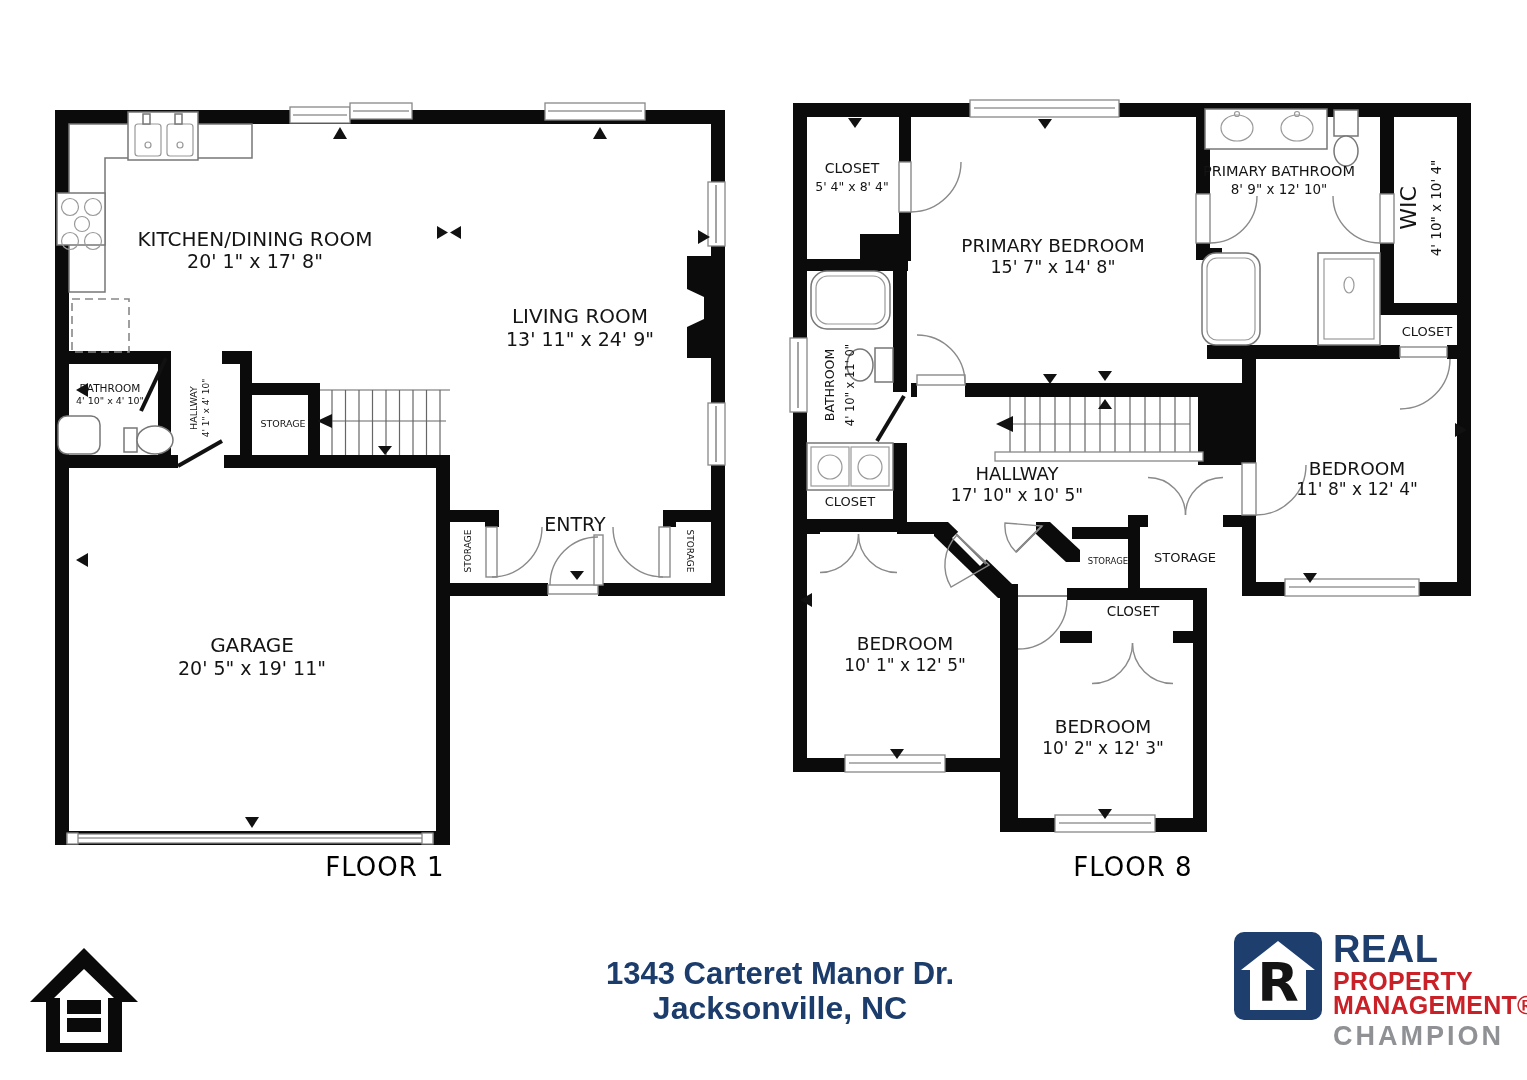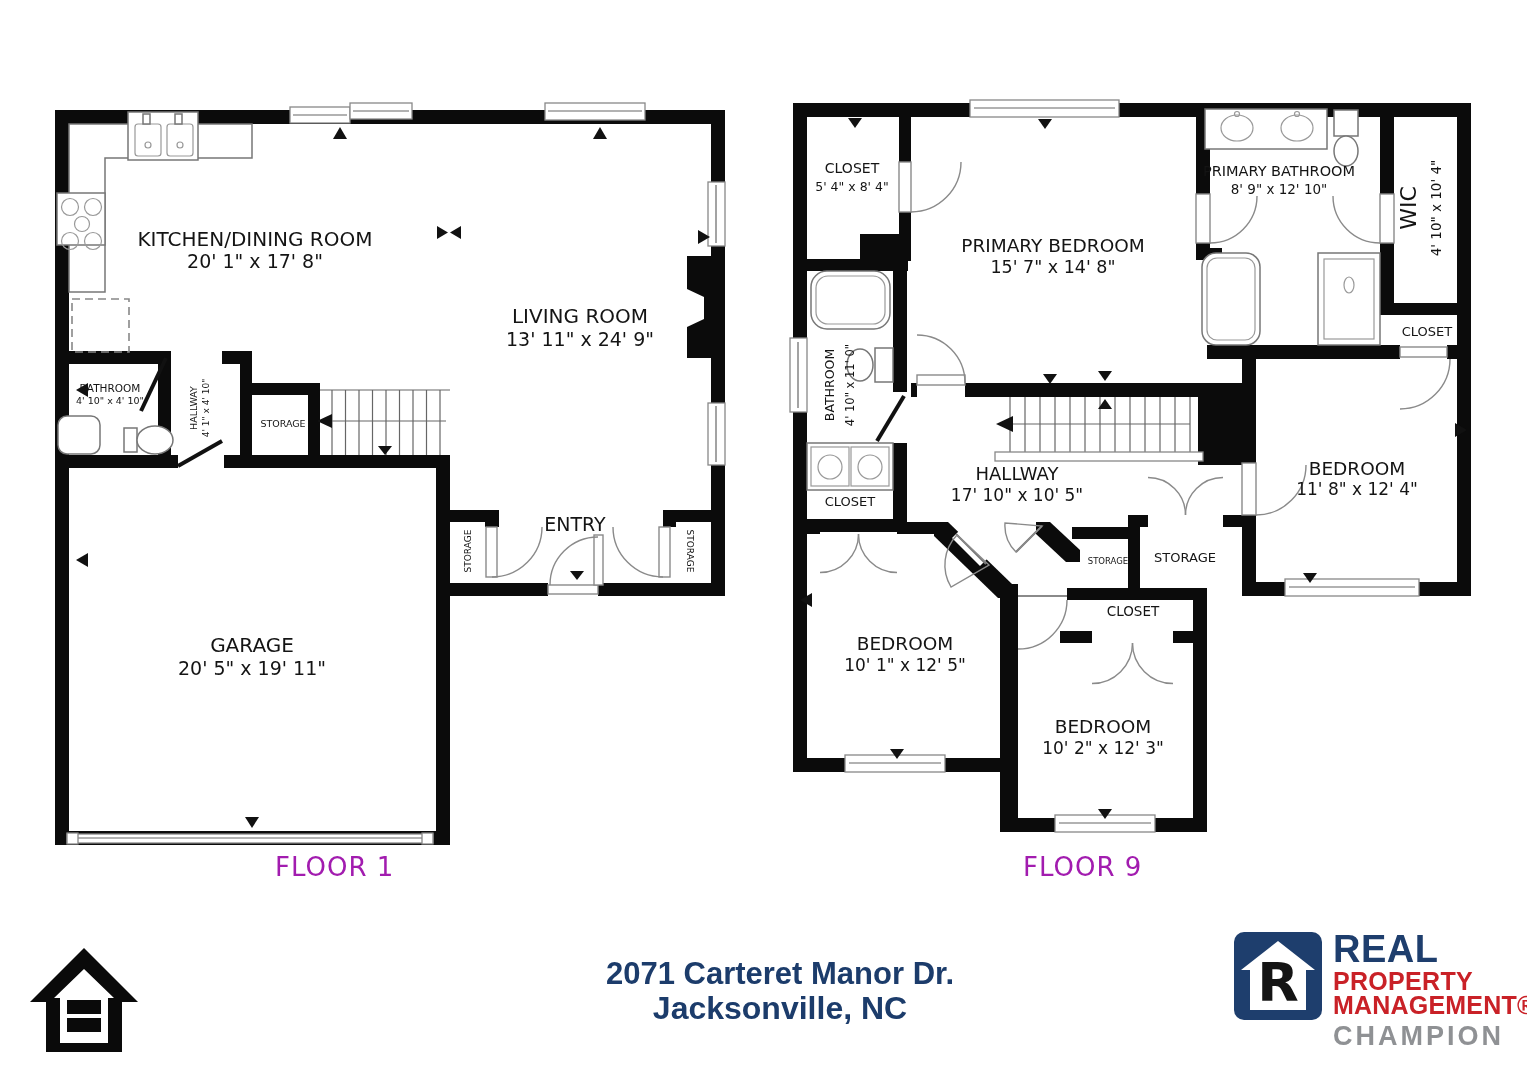--- a/index.html
+++ b/index.html
@@ -10,21 +10,21 @@
   .w{fill:#0b0b0b;}
   .win{fill:#ffffff;stroke:#888;stroke-width:1.3px;}
   .thin{stroke:#666;stroke-width:1.2px;fill:none;}
   .arc{stroke:#8a8a8a;stroke-width:1.4px;fill:none;}
   .leaf{fill:#ffffff;stroke:#8a8a8a;stroke-width:1.4px;}
   .dleaf{stroke:#111;stroke-width:4px;fill:none;}
   .fx{fill:#ffffff;stroke:#777;stroke-width:1.5px;}
   .fx2{fill:none;stroke:#999;stroke-width:1.2px;}
   .dash{fill:none;stroke:#888;stroke-width:1.6px;stroke-dasharray:8 5;}
   .tri{fill:#111;}
-  .floor-title{position:absolute;width:220px;font-size:26px;color:#a21caf;
+  .floor-title{position:absolute;width:220px;text-align:center;font-size:26px;color:#000000;
                letter-spacing:1px;font-family:"DejaVu Sans", sans-serif;}
   .addr{position:absolute;left:430px;top:956px;width:700px;text-align:center;
         color:#1c3c6b;font-family:"Liberation Sans", sans-serif;font-weight:bold;}
   .addr .l1{font-size:31px;line-height:36px;}
   .addr .l2{font-size:32px;line-height:32px;}
   .rpm{position:absolute;left:1234px;top:932px;display:flex;align-items:flex-start;}
   .rpm-text{margin-left:11px;font-family:"Liberation Sans", sans-serif;font-weight:bold;}
   .rpm-real{font-size:38px;line-height:34px;color:#1e3e6d;letter-spacing:0.5px;}
   .rpm-prop{font-size:25px;line-height:24px;color:#c92127;letter-spacing:0.3px;margin-top:3px;}
   .rpm-mgmt{font-size:25px;line-height:24px;color:#c92127;letter-spacing:0.2px;}
@@ -326,31 +326,31 @@
       <text x="1185" y="562" font-size="13">STORAGE</text>
       <text x="1133" y="616" font-size="13.5">CLOSET</text>
       <text x="905" y="650" font-size="18.5">BEDROOM</text>
       <text x="905" y="671" font-size="17">10' 1" x 12' 5"</text>
       <text x="1103" y="733" font-size="18.5">BEDROOM</text>
       <text x="1103" y="754" font-size="17">10' 2" x 12' 3"</text>
     </g>
   </svg>
 
   <div class="floor-title" style="left:275px;top:852px">FLOOR 1</div>
-  <div class="floor-title" style="left:1023px;top:852px">FLOOR 9</div>
+  <div class="floor-title" style="left:1023px;top:852px">FLOOR 8</div>
 
   <svg style="left:28px;top:946px" width="112" height="108" viewBox="0 0 112 108">
     <path fill="#0a0a0a" d="M56 2 L110 56 L94 56 L94 106 L18 106 L18 56 L2 56 Z"></path>
     <path fill="#ffffff" d="M56 23 L86 52 L80 52 L80 97 L32 97 L32 52 L26 52 Z"></path>
     <rect fill="#0a0a0a" x="39" y="54" width="34" height="14"></rect>
     <rect fill="#0a0a0a" x="39" y="72" width="34" height="14"></rect>
   </svg>
 
   <div class="addr">
-    <div class="l1">2071 Carteret Manor Dr.</div>
+    <div class="l1">1343 Carteret Manor Dr.</div>
     <div class="l2">Jacksonville, NC</div>
   </div>
 
   <div class="rpm">
     <svg style="position:static" width="88" height="88" viewBox="0 0 88 88">
       <rect x="0" y="0" width="88" height="88" rx="10" fill="#1e3e6d"></rect>
       <polygon fill="#ffffff" points="44,9 81,38 72,38 72,78 16,78 16,38 7,38"></polygon>
       <text x="44" y="69" text-anchor="middle" font-size="54" font-weight="bold" fill="#1e3e6d" font-family="Liberation Sans, sans-serif">R</text>
     </svg>
     <div class="rpm-text">

